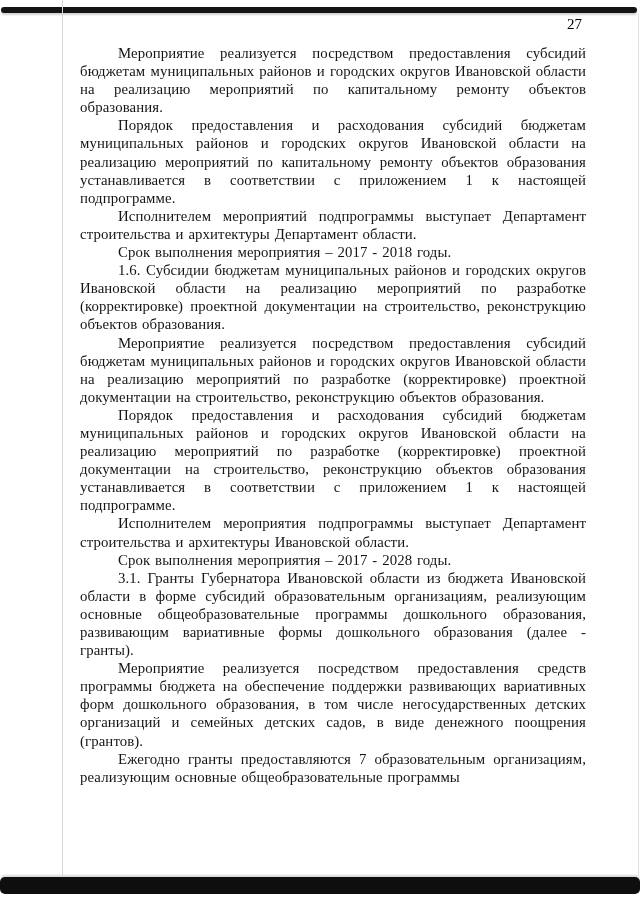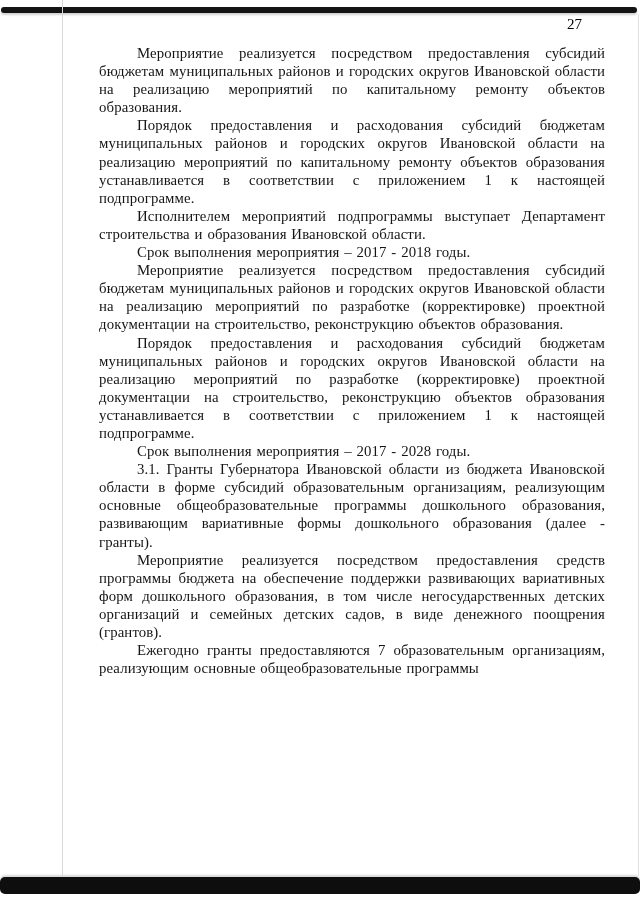--- a/index.html
+++ b/index.html
@@ -58,21 +58,20 @@
     top: 16px;
     right: 58px;
     font-size: 15px;
     color: #000000;
   }
   .content {
     position: absolute;
     top: 44px;
     left: 80px;
     width: 506px;
-    margin-left: 19px;
   }
   .content p {
     margin: 0;
     padding: 0;
     font-size: 14.8px;
     line-height: 18.1px;
     text-align: justify;
     text-indent: 38px;
     letter-spacing: 0.1px;
     word-spacing: 1px;
@@ -86,22 +85,24 @@
   <div class="scan-edge-top"></div>
   <div class="scan-edge-bottom"></div>
   <div class="scan-edge-left"></div>
   <div class="scan-edge-right"></div>
 
   <div class="page-number">27</div>
 
   <div class="content">
     <p>Мероприятие реализуется посредством предоставления субсидий бюджетам муниципальных районов и городских округов Ивановской области на реализацию мероприятий по капитальному ремонту объектов образования.</p>
     <p>Порядок предоставления и расходования субсидий бюджетам муниципальных районов и городских округов Ивановской области на реализацию мероприятий по капитальному ремонту объектов образования устанавливается в соответствии с приложением 1 к настоящей подпрограмме.</p>
-    <p>Исполнителем мероприятий подпрограммы выступает Департамент строительства и образования Ивановской области.</p>
+    <p>Исполнителем мероприятий подпрограммы выступает Департамент строительства и архитектуры Департамент области.</p>
     <p>Срок выполнения мероприятия – 2017 - 2018 годы.</p>
+    <p>1.6. Субсидии бюджетам муниципальных районов и городских округов Ивановской области на реализацию мероприятий по разработке (корректировке) проектной документации на строительство, реконструкцию объектов образования.</p>
     <p>Мероприятие реализуется посредством предоставления субсидий бюджетам муниципальных районов и городских округов Ивановской области на реализацию мероприятий по разработке (корректировке) проектной документации на строительство, реконструкцию объектов образования.</p>
     <p>Порядок предоставления и расходования субсидий бюджетам муниципальных районов и городских округов Ивановской области на реализацию мероприятий по разработке (корректировке) проектной документации на строительство, реконструкцию объектов образования устанавливается в соответствии с приложением 1 к настоящей подпрограмме.</p>
+    <p>Исполнителем мероприятия подпрограммы выступает Департамент строительства и архитектуры Ивановской области.</p>
     <p>Срок выполнения мероприятия – 2017 - 2028 годы.</p>
     <p>3.1. Гранты Губернатора Ивановской области из бюджета Ивановской области в форме субсидий образовательным организациям, реализующим основные общеобразовательные программы дошкольного образования, развивающим вариативные формы дошкольного образования (далее - гранты).</p>
     <p>Мероприятие реализуется посредством предоставления средств программы бюджета на обеспечение поддержки развивающих вариативных форм дошкольного образования, в том числе негосударственных детских организаций и семейных детских садов, в виде денежного поощрения (грантов).</p>
     <p>Ежегодно гранты предоставляются 7 образовательным организациям, реализующим основные общеобразовательные программы</p>
   </div>
 </div>
 
 </body></html>

